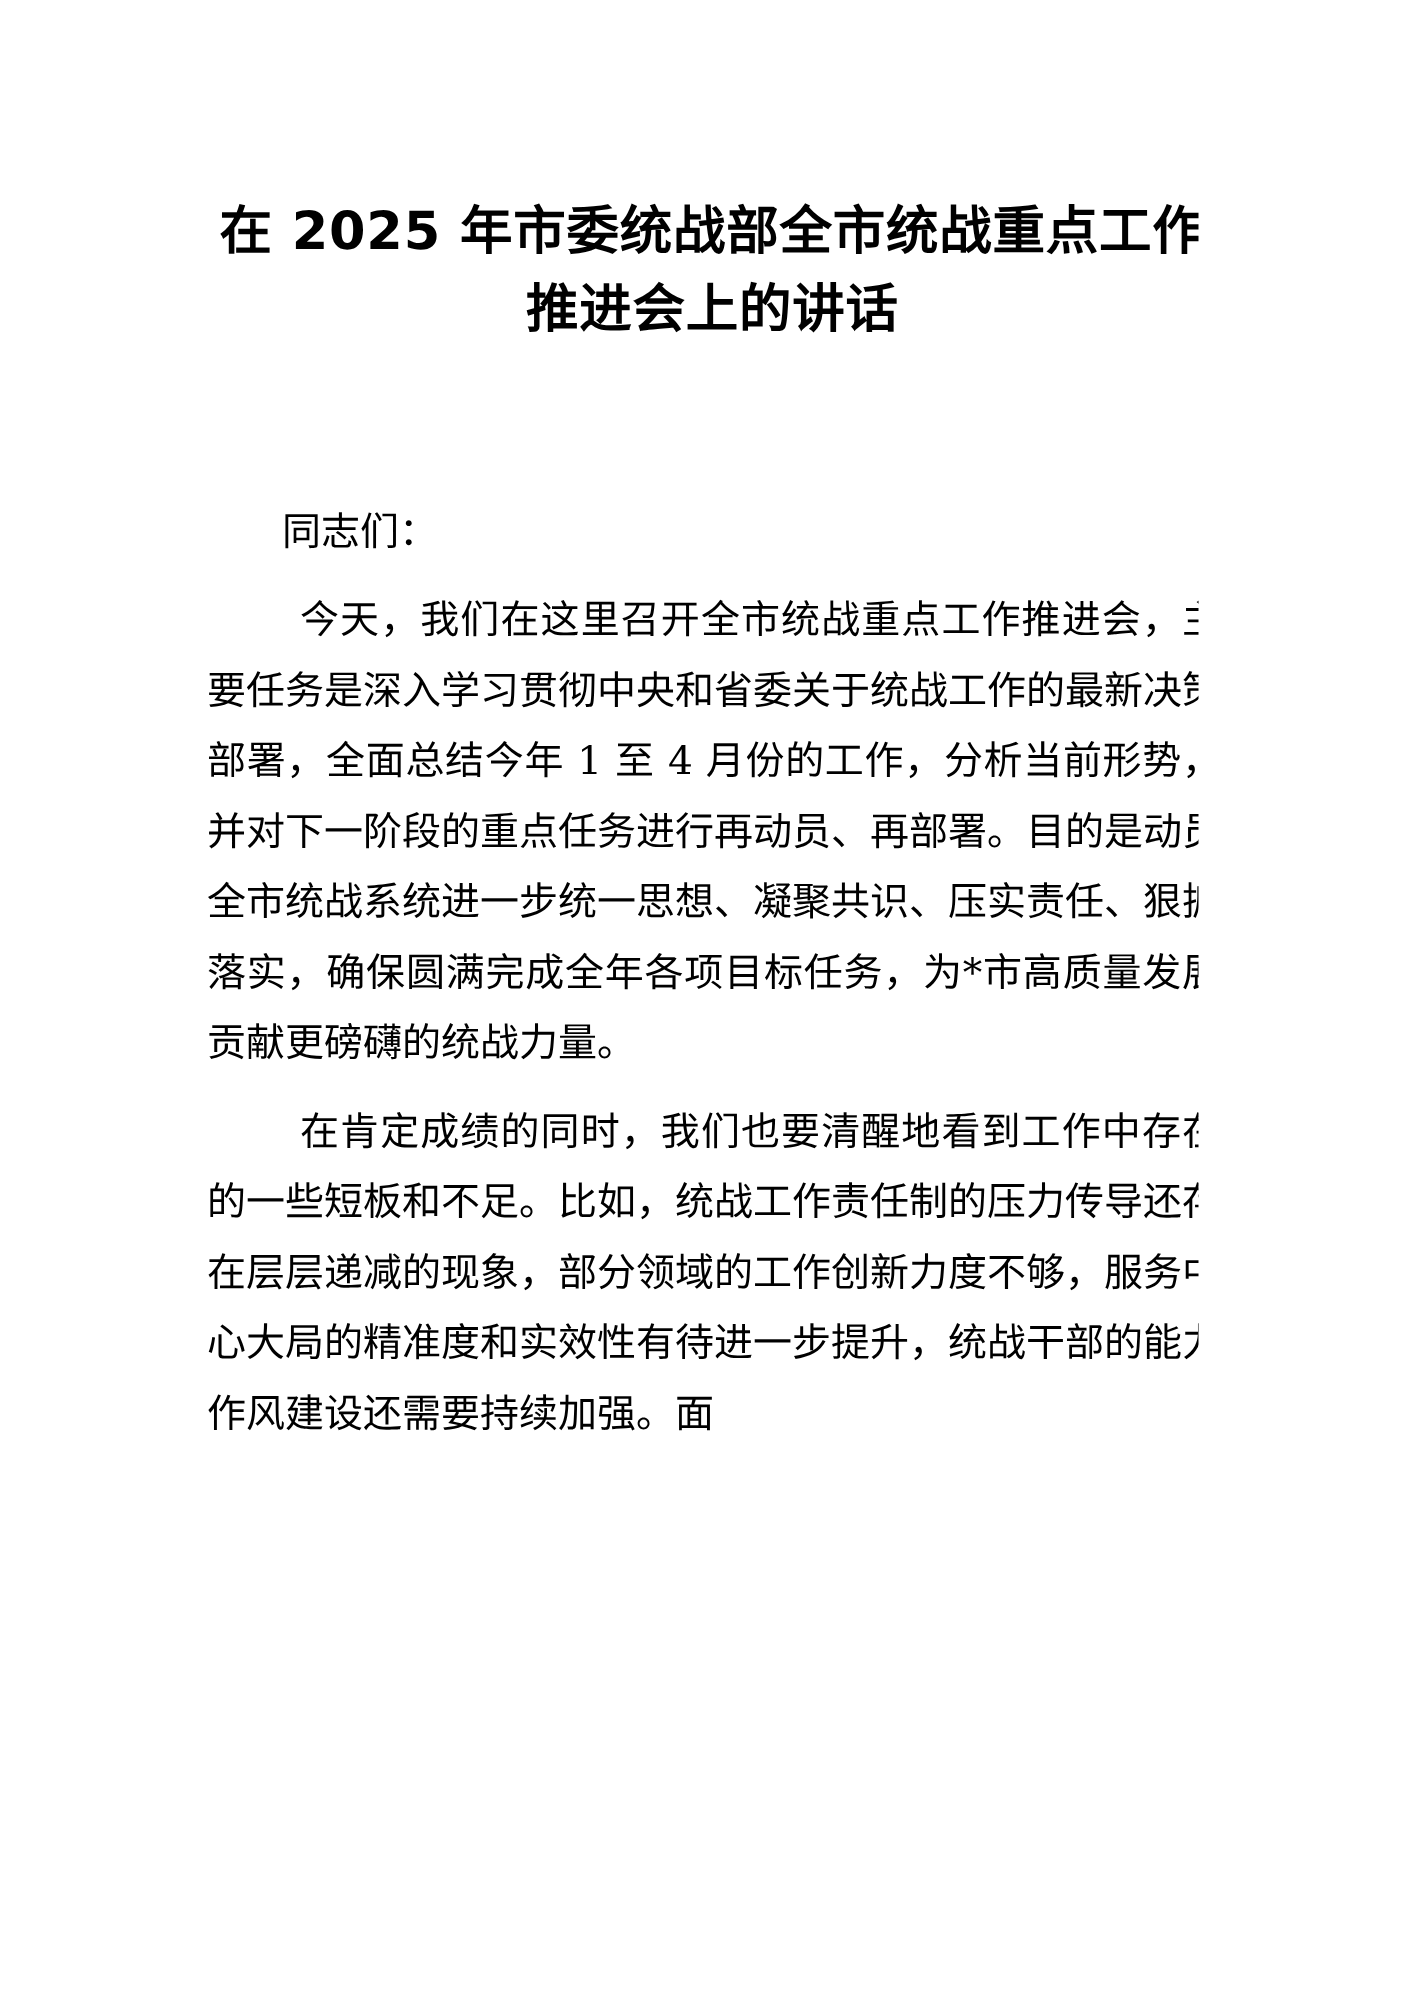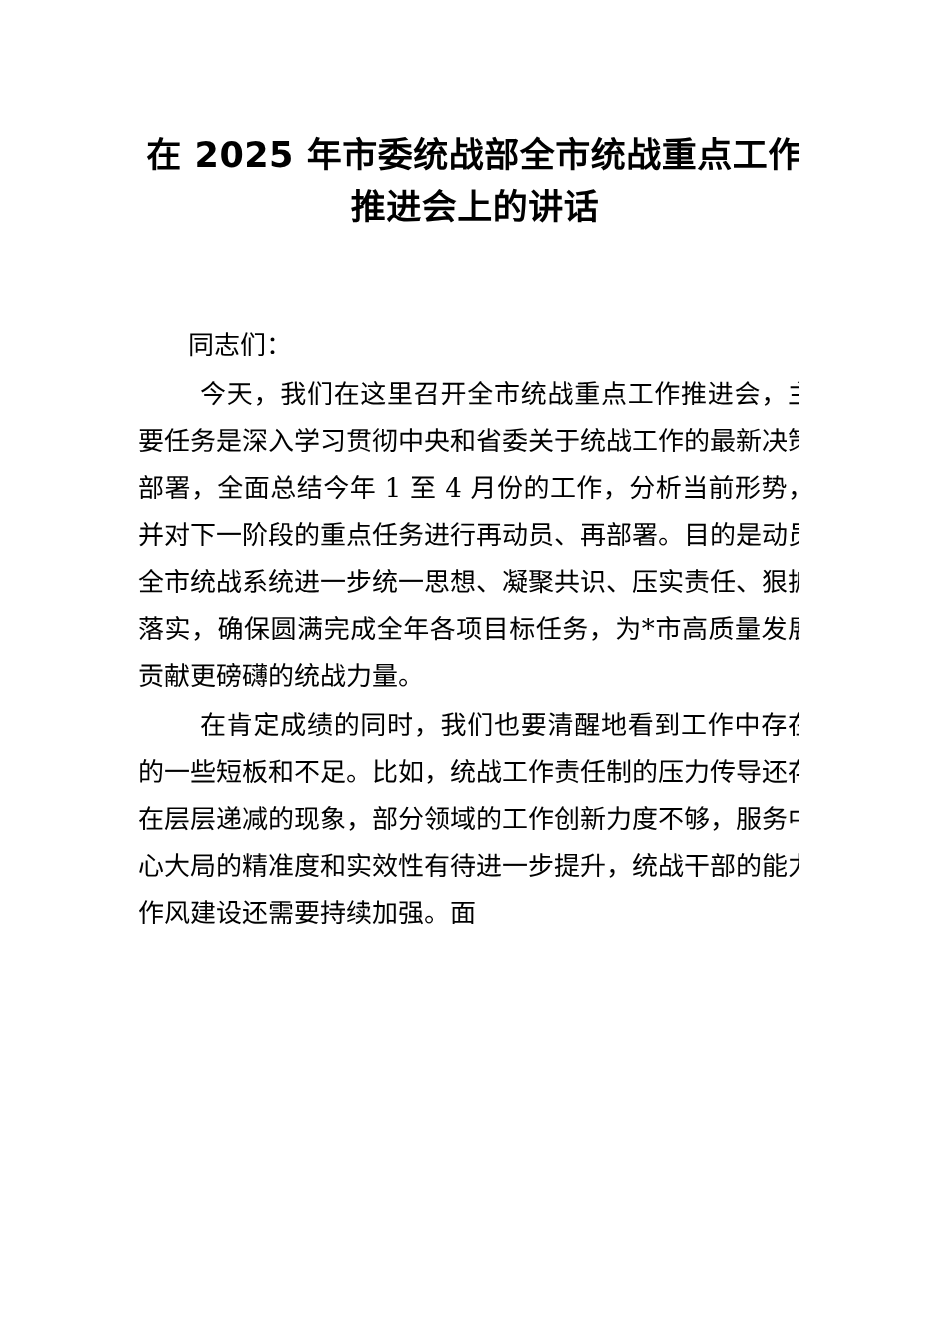--- a/index.html
+++ b/index.html
@@ -48,21 +48,21 @@
   }
 
   .para {
     font-family: "DejaVu Serif", "Liberation Serif", serif;
     font-size: 26px;
     line-height: 47px;
     color: #000000;
     text-align: justify;
     text-align-last: left;
     text-justify: inter-character;
-    margin: 2px 0 0 0;
+    margin: 12px 0 0 0;
     word-break: break-all;
     overflow-wrap: break-word;
   }
 
   .para.indent-2 {
     text-indent: 50px;
   }
 
   .para.indent-2p {
     text-indent: 62px;

